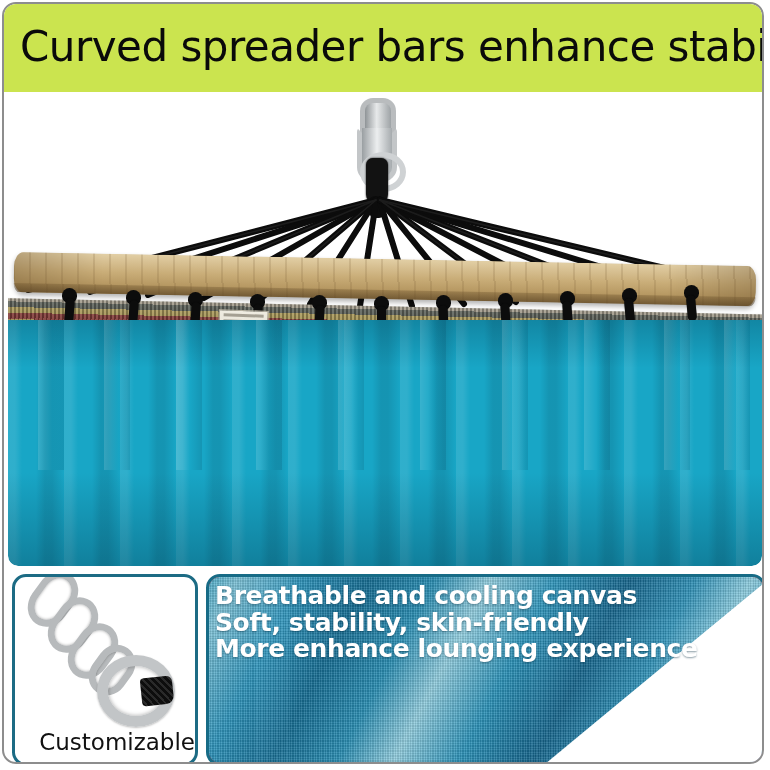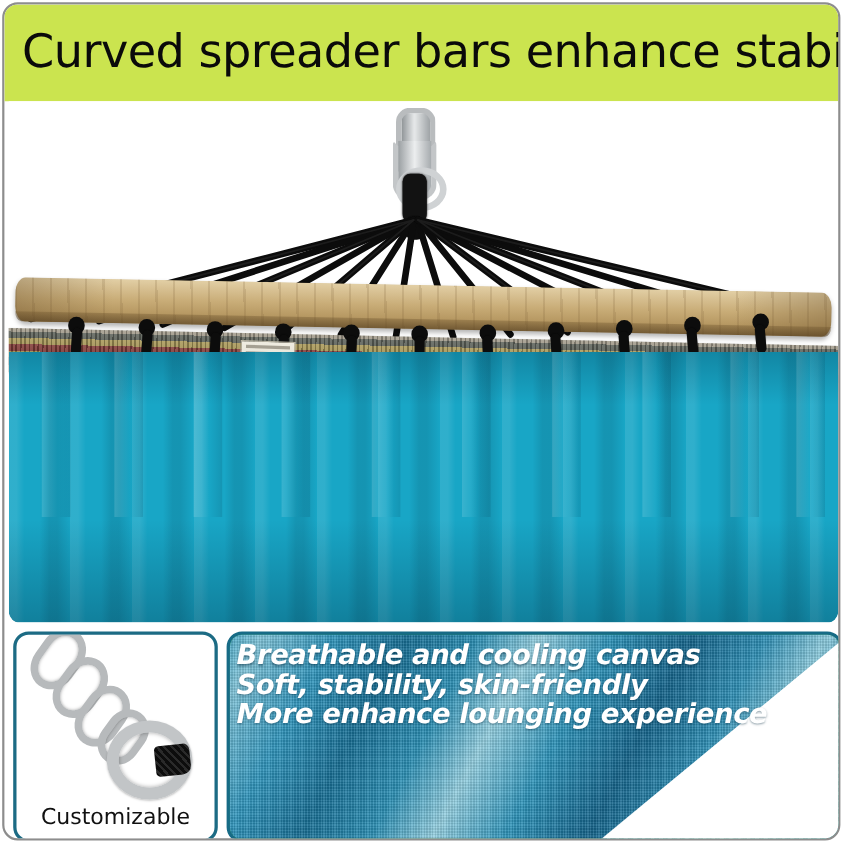--- a/index.html
+++ b/index.html
@@ -128,27 +128,27 @@
   .link{position:absolute;border:7px solid #b7babc;border-radius:50%/38%;
         background:transparent;
         box-shadow:inset 0 0 3px rgba(0,0,0,.35);}
   .oring{position:absolute;left:82px;top:78px;width:56px;height:50px;
         border:11px solid #c2c5c7;border-radius:50%;
         box-shadow:inset 0 0 4px rgba(0,0,0,.35),0 1px 2px rgba(0,0,0,.25);}
   .rope-wrap{position:absolute;left:126px;top:100px;width:32px;height:28px;
         background:repeating-linear-gradient(52deg,#0d0d0d 0 3px,#2a2a2a 3px 5px);
         border-radius:4px 6px 8px 4px;transform:rotate(-6deg);}
   .inset-caption{position:absolute;left:0;bottom:8px;width:100%;
-        text-align:center;font-size:20px;line-height:25px;color:#111;
+        text-align:right;font-size:23px;line-height:25px;color:#111;
         font-family:"DejaVu Sans","Liberation Sans",sans-serif;}
 
   
   .fabric{position:absolute;left:202px;top:570px;width:560px;height:192px;
         border:3px solid #176b86;border-radius:14px;box-sizing:border-box;
-        overflow:hidden;background:#15803d;font-style:italic;}
+        overflow:hidden;background:#b91c1c;}
   .fabric-folds{position:absolute;left:-60px;top:-60px;width:760px;height:330px;
         background:linear-gradient(118deg,
            #1f7ea4 0%, #2a9cc0 7%, #7fc3d8 13%, #2f94bb 20%,
            #186f95 27%, #2b8fb4 34%, #94cfe0 40%, #2d93b9 47%,
            #15648b 55%, #2e8fb5 62%, #8ccbdd 68%, #2a8db3 75%,
            #19749a 83%, #3195bb 90%, #8ecadc 96%, #2b86ad 100%);}
   .fabric-weave{position:absolute;left:0;top:0;width:100%;height:100%;
         background:
           repeating-linear-gradient(to right,
             rgba(255,255,255,.09) 0 1px, rgba(0,0,0,.08) 1px 2.5px),

